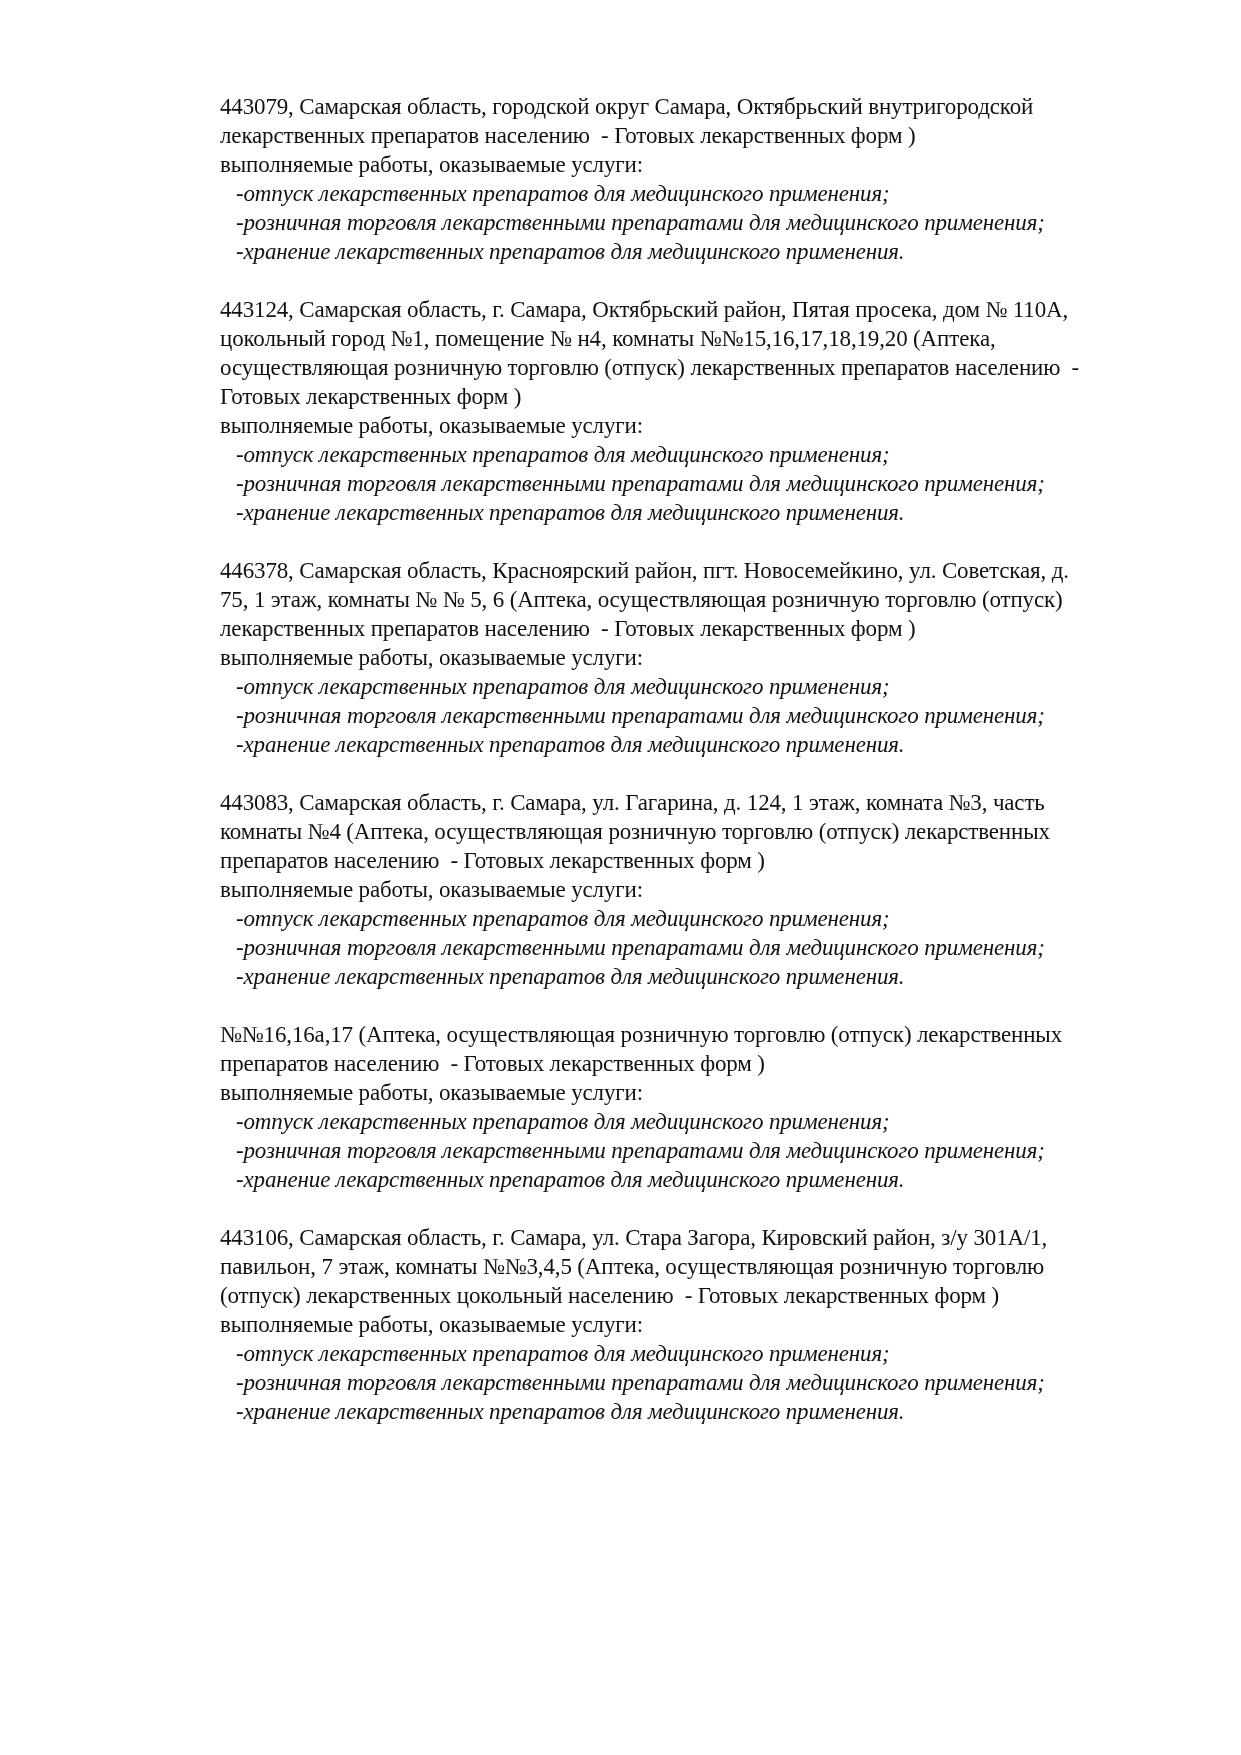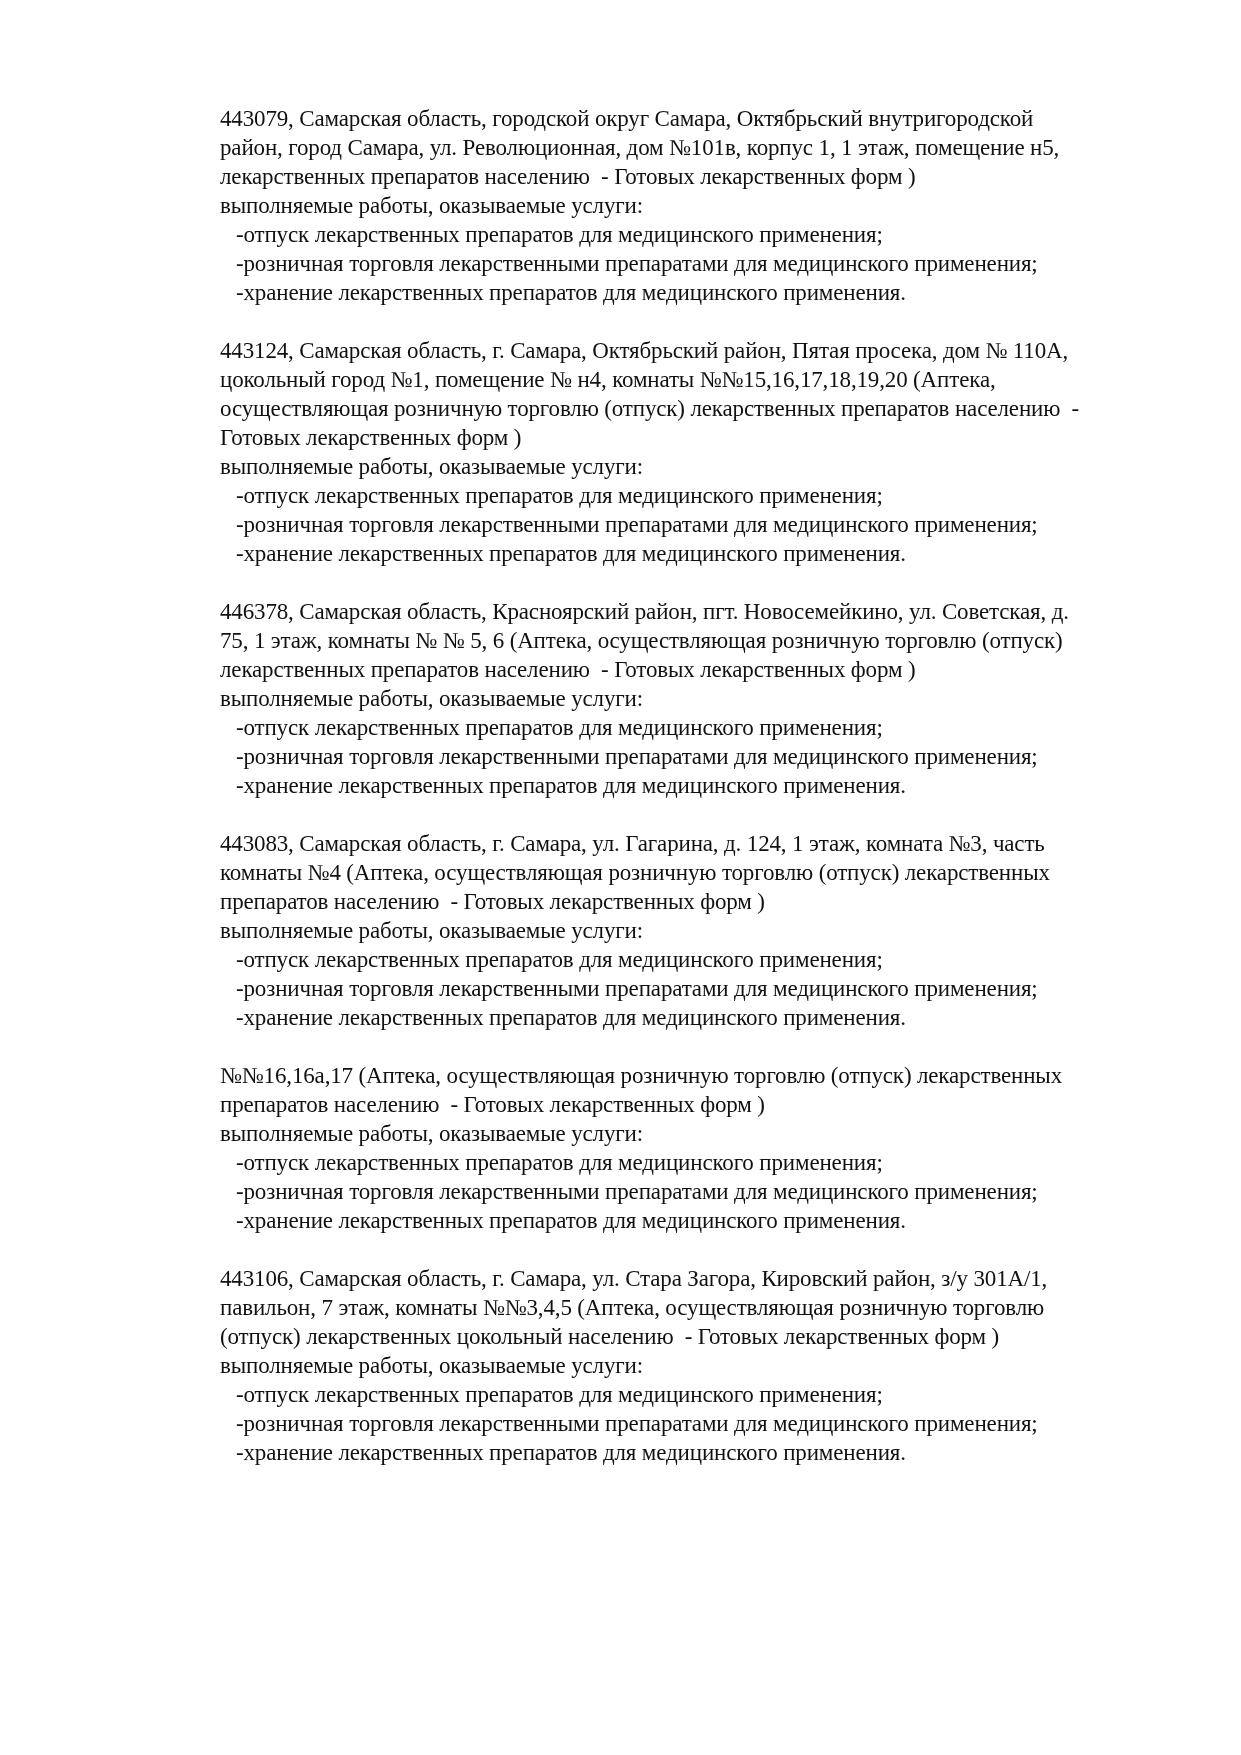--- a/index.html
+++ b/index.html
@@ -4,33 +4,32 @@
 <style>
   html, body { margin: 0; padding: 0; background: #ffffff; }
   body {
     width: 1241px; height: 1755px; position: relative; overflow: hidden;
     font-family: "Liberation Serif", "DejaVu Serif", serif;
     color: #111111;
   }
   .page {
     position: absolute; left: 220px; top: 92px; width: 960px;
   }
-  .entry { margin: 12px 0 29px 0; }
+  .entry { margin: 0 0 29px 0; }
   .line {
     font-size: 23px; line-height: 29px; white-space: pre; letter-spacing: -0.15px;
   }
-  .sub { padding-left: 16px; }
+  .sub { padding-left: 16px; font-style: italic; }
 </style>
 </head>
 <body>
 
 <div class="page" id="page">
     <div class="entry">
       <div class="line">443079, Самарская область, городской округ Самара, Октябрьский внутригородской</div>
-      <div class="line">район, город Самара, ул. Революционная, дом №101в, корпус 1, 1 этаж, помещение н5,</div>
       <div class="line">лекарственных препаратов населению  - Готовых лекарственных форм )</div>
       <div class="line">выполняемые работы, оказываемые услуги:</div>
       <div class="line sub">-отпуск лекарственных препаратов для медицинского применения;</div>
       <div class="line sub">-розничная торговля лекарственными препаратами для медицинского применения;</div>
       <div class="line sub">-хранение лекарственных препаратов для медицинского применения.</div>
     </div>
     <div class="entry">
       <div class="line">443124, Самарская область, г. Самара, Октябрьский район, Пятая просека, дом № 110А,</div>
       <div class="line">цокольный город №1, помещение № н4, комнаты №№15,16,17,18,19,20 (Аптека,</div>
       <div class="line">осуществляющая розничную торговлю (отпуск) лекарственных препаратов населению  -</div>

